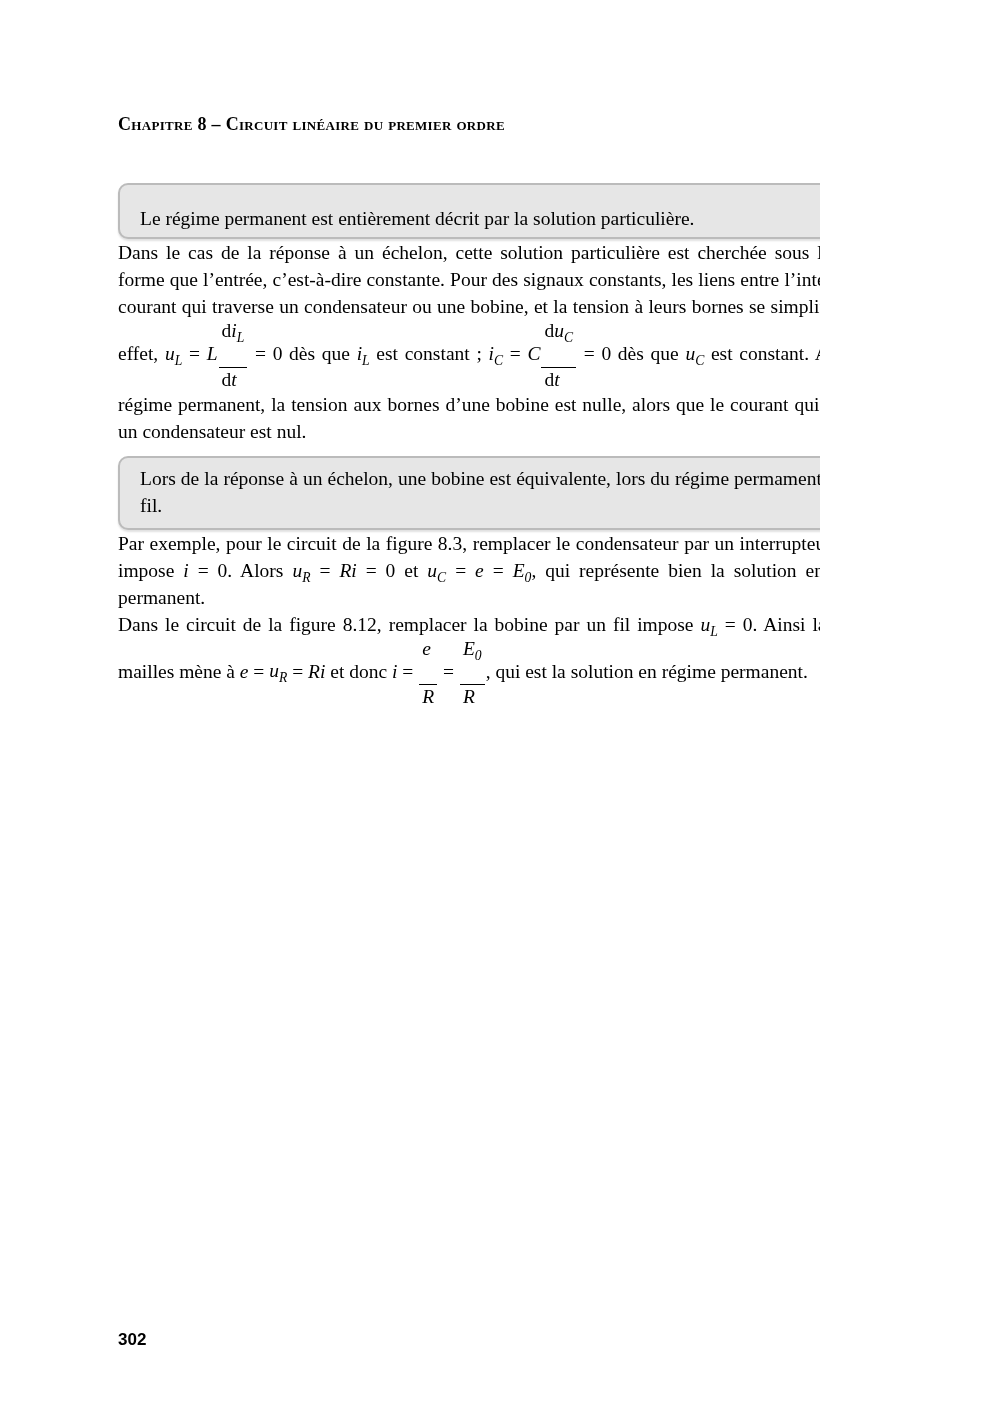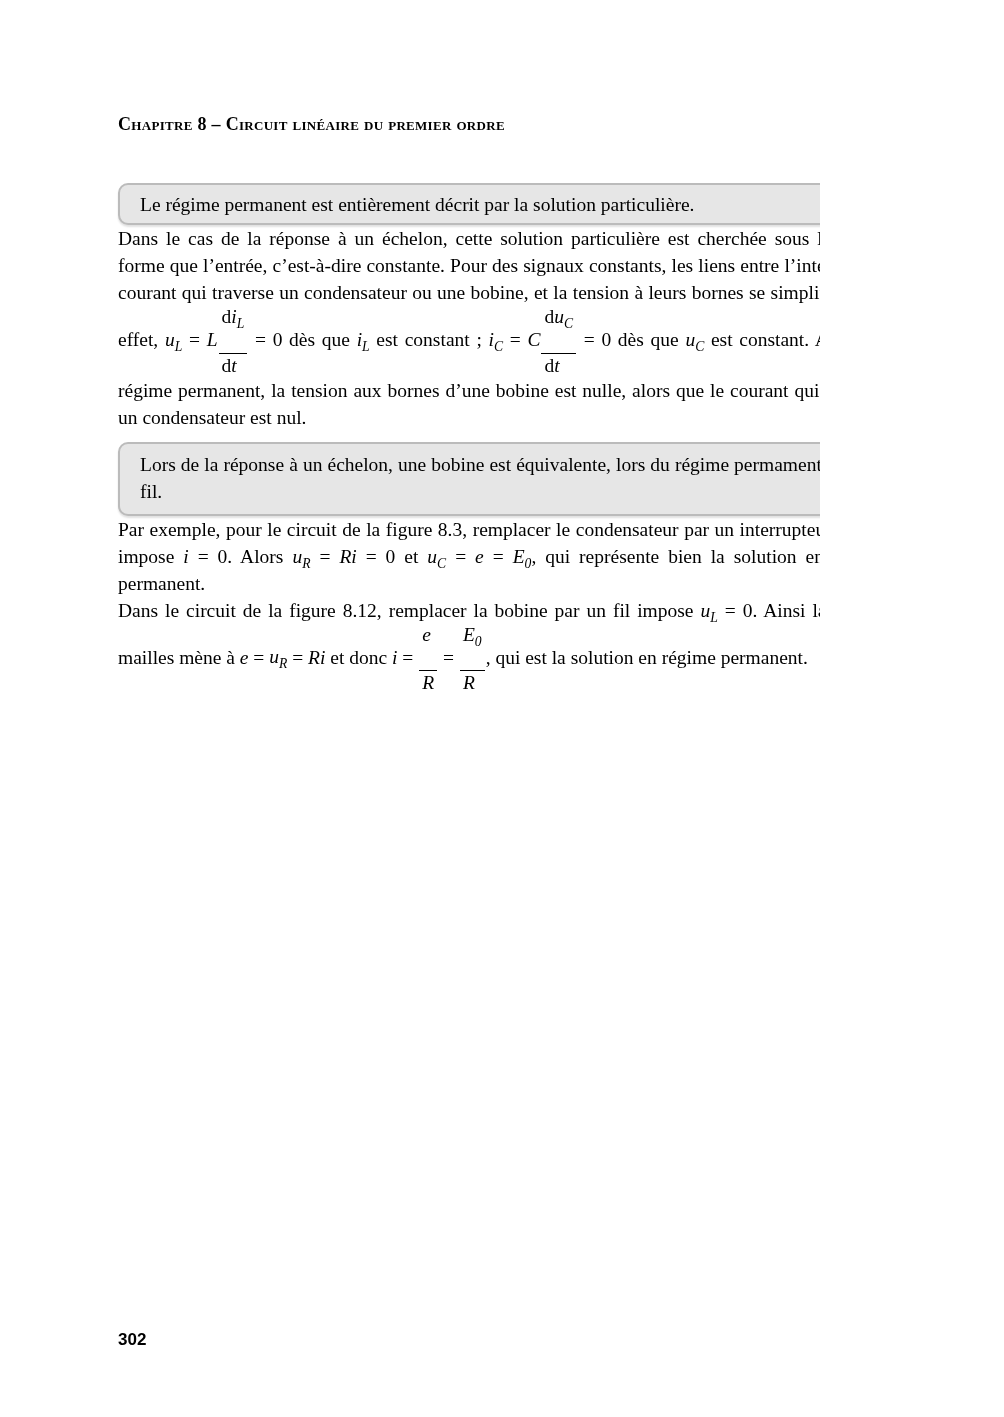--- a/index.html
+++ b/index.html
@@ -32,21 +32,21 @@
     text-align: justify;
   }
   .content p { margin: 0; }
   .hbox {
     background: var(--box-bg, #e6e6e6);
     border: 2px solid var(--box-border, #bbbbbb);
     border-radius: 10px;
     box-shadow: 0 2px 2px rgba(0,0,0,0.12);
     box-sizing: border-box;
   }
-  .box-1 { padding: 6px 20px 5px; }
+  .box-1 { padding: 20px 20px 5px; }
   .box-2 { margin-top: 11px; padding: 7px 20px 9px; }
   .box-2 p + p { margin-top: 7px; }
   .para-1 { margin-top: 22px; }
   .para-2 { margin-top: 8px; }
   .para-3 { margin-top: 19px; }
   .para-4 { margin-top: 8px; }
   .page-number {
     position: absolute;
     left: 118px;
     top: 1330px;

